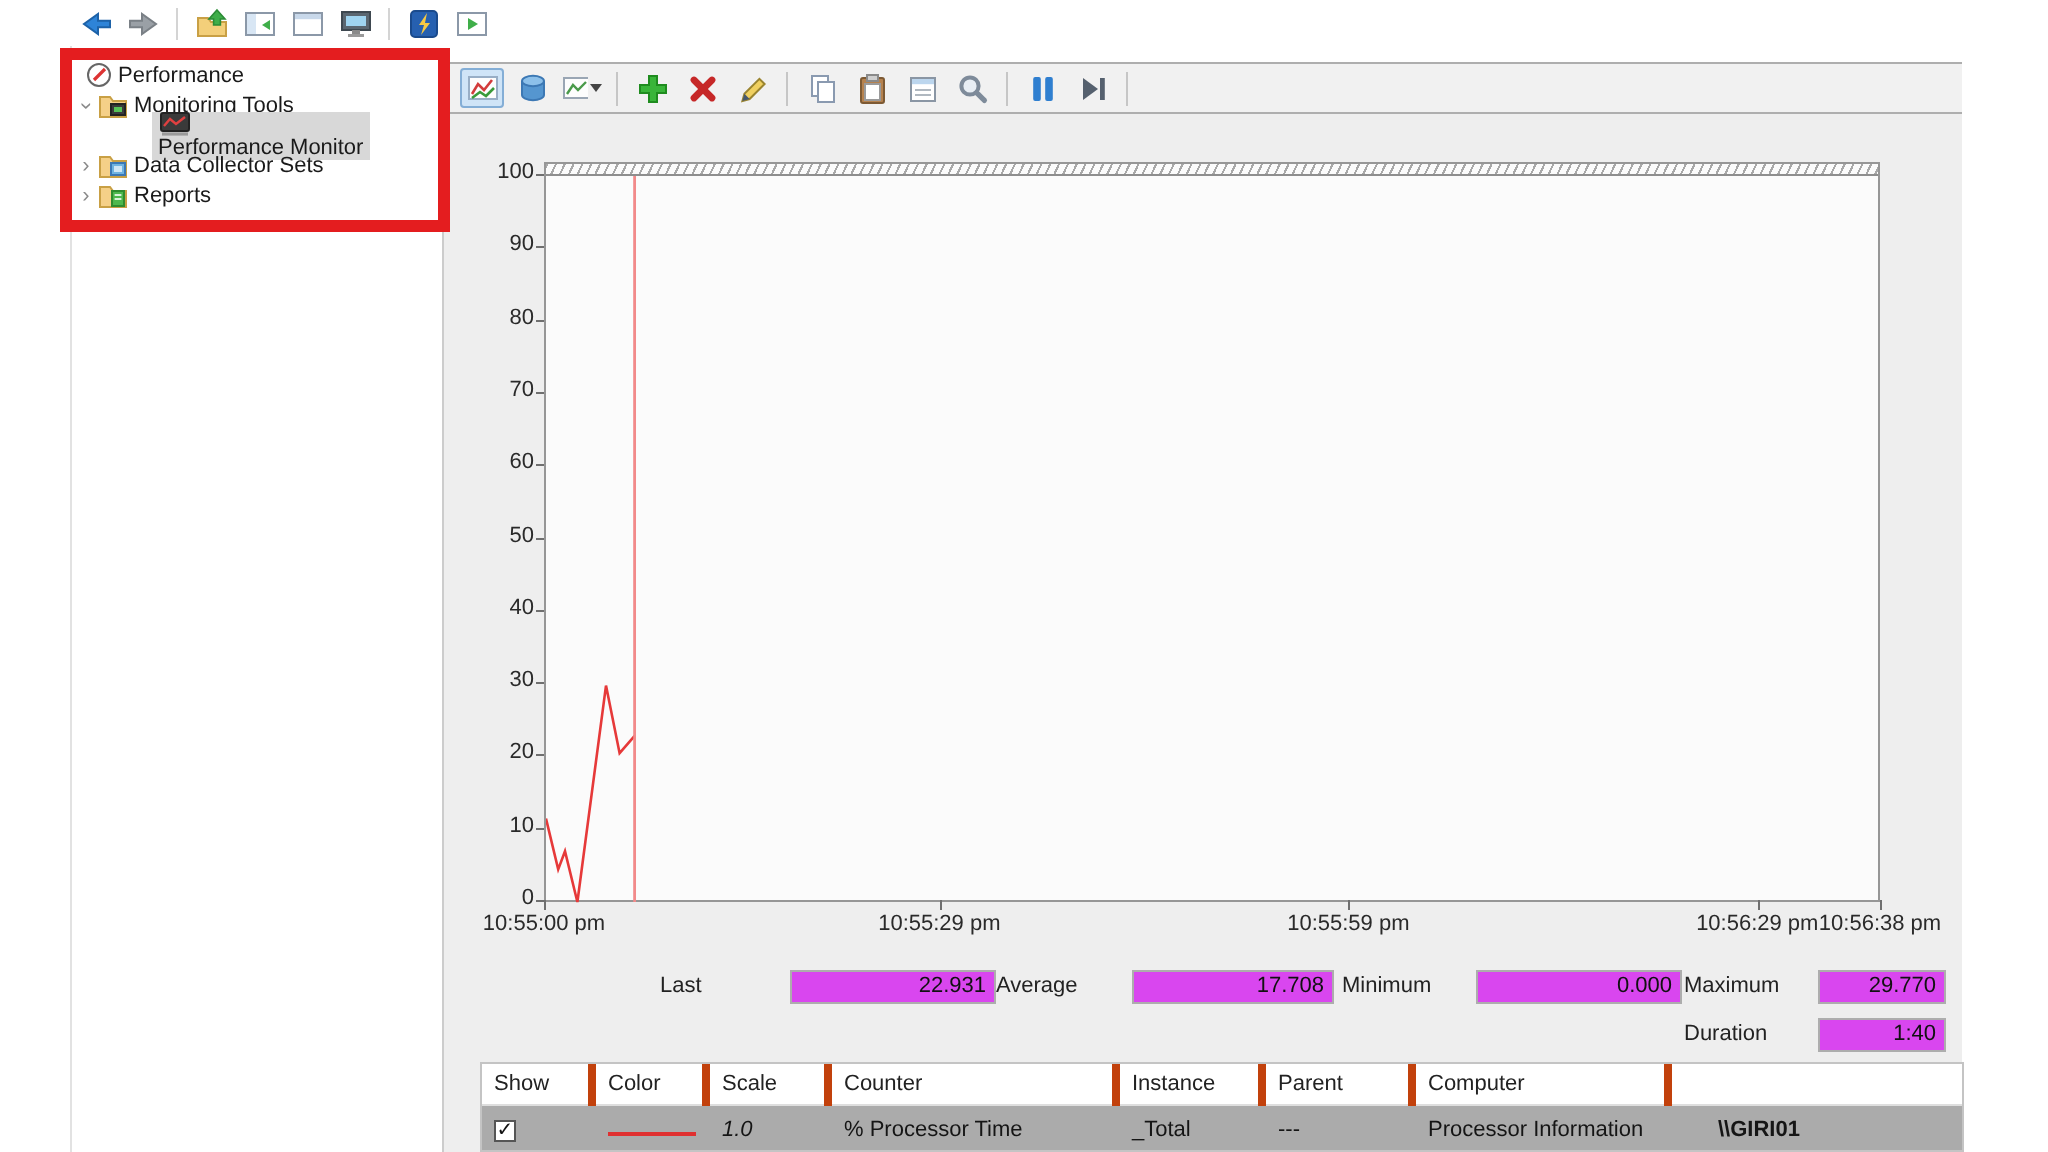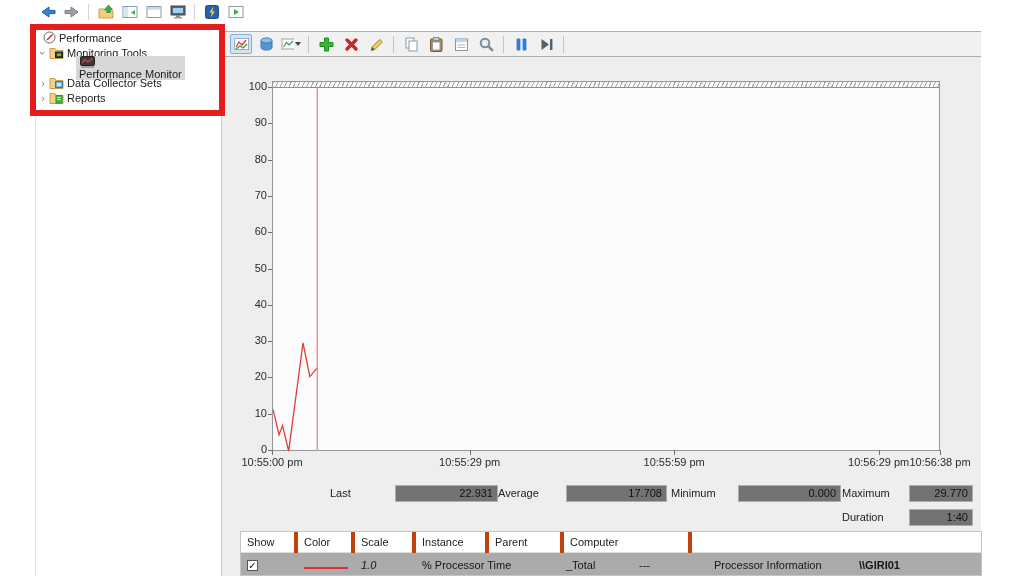--- a/index.html
+++ b/index.html
@@ -43,21 +43,21 @@
            background:repeating-linear-gradient(115deg,#a8a8a8 0,#a8a8a8 1px,transparent 1px,transparent 4px);
            border-bottom:1px solid #8e8e8e; }
   .plot svg { position:absolute; left:0; top:0; }
   .ytick { position:absolute; width:30px; text-align:right; font-size:11px; color:#2a2a2a; }
   .ydash { position:absolute; width:4px; height:1px; background:#6f6f6f; }
   .xtick { position:absolute; width:1px; height:5px; background:#6f6f6f; top:450px; }
   .xlabel { position:absolute; top:456px; font-size:11px; color:#2a2a2a; transform:translateX(-50%); white-space:nowrap; }
 
   
   .stat-label { position:absolute; height:17px; line-height:17px; text-align:left; color:#222; }
-  .stat-box { position:absolute; height:17px; line-height:15px; background:#737373; border:1px solid #adadad; text-align:right; padding-right:4px; color:#111; }
+  .stat-box { position:absolute; height:17px; line-height:15px; background:#d946ef; border:1px solid #adadad; text-align:right; padding-right:4px; color:#111; }
 
   
   .legend { position:absolute; left:240px; top:531px; width:742px; height:45px; background:#fff; border:1px solid #c4c4c4; overflow:hidden; }
   .lg-head { display:flex; height:21px; border-bottom:1px solid #dedede; background:#fff; }
   .lg-hcell { height:21px; line-height:20px; padding-left:6px; border-right:4px solid #c2410c; color:#222; overflow:hidden; white-space:nowrap; }
   .lg-row { display:flex; height:24px; background:#ababab; align-items:center; }
   .lg-cell { padding-left:6px; color:#151515; white-space:nowrap; overflow:hidden; }
   .lg-check { width:11px; height:11px; background:#fff; border:1px solid #555; margin-left:6px; font-size:10px; line-height:10px; text-align:center; color:#111; }
   .lg-swatch { height:0; border-top:2px solid #e03030; width:44px; margin-left:6px; }
 </style>
@@ -319,20 +319,21 @@
     <div class="stat-box" style="left:909px;top:485px;width:64px;">29.770</div>
     <div class="stat-label" style="left:842px;top:509px;width:61px;">Duration</div>
     <div class="stat-box" style="left:909px;top:509px;width:64px;">1:40</div>
   </div>
 
   <div class="legend">
     <div class="lg-head" id="lg-head">
         <div class="lg-hcell" style="width: 57px;">Show</div>
         <div class="lg-hcell" style="width: 57px;">Color</div>
         <div class="lg-hcell" style="width: 61px;">Scale</div>
+        <div class="lg-hcell" style="width: 144px;">Counter</div>
         <div class="lg-hcell" style="width: 73px;">Instance</div>
         <div class="lg-hcell" style="width: 75px;">Parent</div>
         <div class="lg-hcell" style="width: 128px;">Computer</div>
       </div>
     <div id="lg-rows">
         <div class="lg-row">
           <div class="lg-cell" style="width:57px;padding-left:0;"><span class="lg-check" style="display:inline-block;">✓</span></div>
           <div class="lg-cell" style="width:57px;padding-left:0;"><span class="lg-swatch" style="display:inline-block;border-top-color:#e03030;"></span></div>
           <div class="lg-cell" style="width:61px;font-style:italic;">1.0</div>
           <div class="lg-cell" style="width:144px;">% Processor Time</div>

